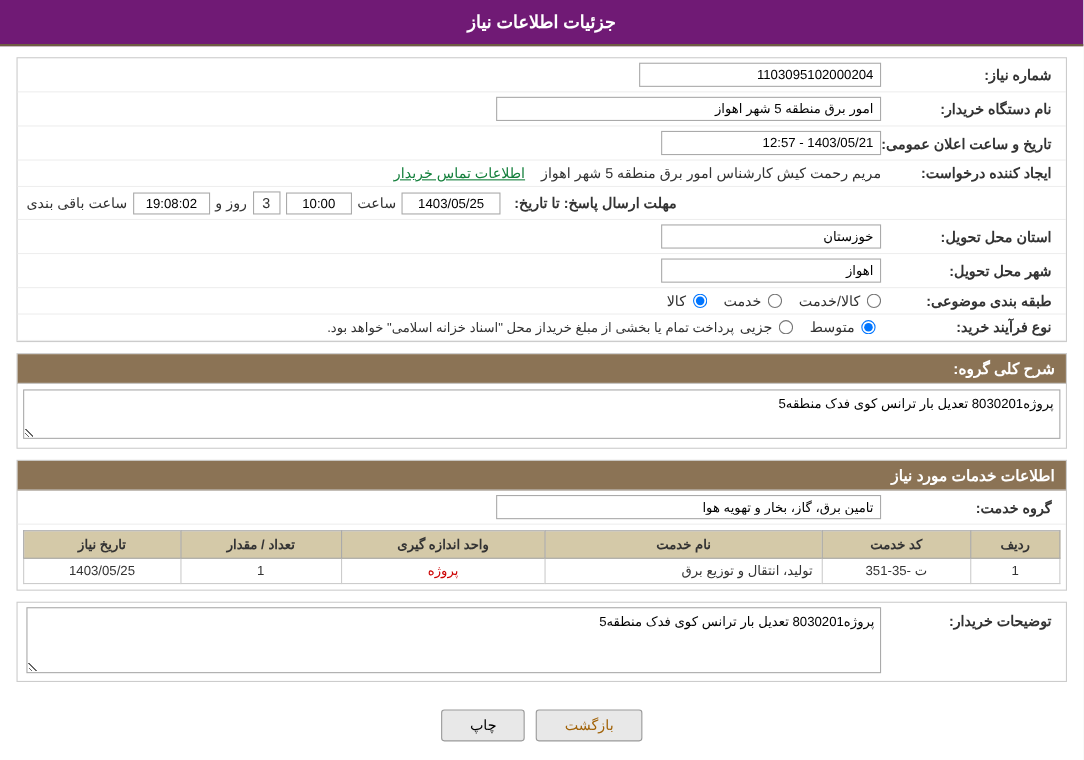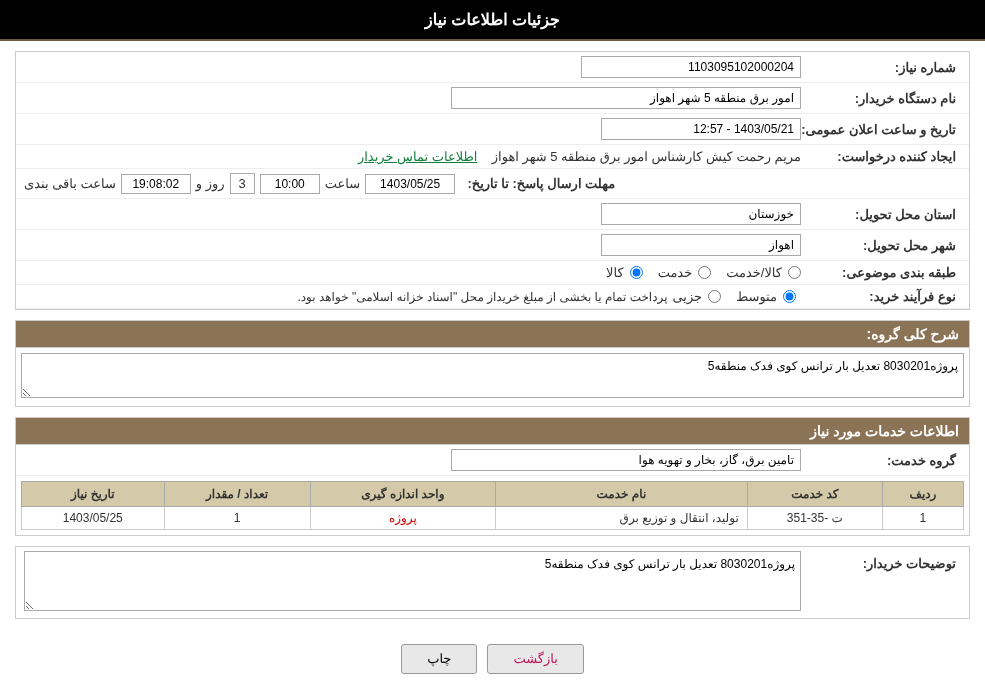--- a/index.html
+++ b/index.html
@@ -10,21 +10,21 @@
       direction: rtl;
       color: #333;
     }
     .page-wrapper {
       max-width: 985px;
       margin: 0 auto;
       background: #fff;
       min-height: 691px;
     }
     .header-bar {
-      background: #000000;
+      background: #701a75;
       color: #fff;
       text-align: center;
       padding: 10px 15px;
       font-size: 16px;
       font-weight: bold;
       border-bottom: 2px solid #6e5c42;
     }
     .content-area {
       padding: 10px 15px;
     }
@@ -169,32 +169,32 @@
       display: flex;
       justify-content: center;
       gap: 10px;
       padding: 15px;
     }
     .btn {
       padding: 6px 25px;
       border: 1px solid #aaa;
       background: #f5f5f5;
       cursor: pointer;
-      font-family: Liberation Serif, serif;
+      font-family: Liberation Sans, sans-serif;
       font-size: 13px;
       border-radius: 3px;
     }
     .btn-print {
       background: #e8e8e8;
       border: 1px solid #999;
     }
     .btn-back {
       background: #e8e8e8;
       border: 1px solid #999;
-      color: #be185d;
+      color: #a16207;
     }
   </style>
 </head>
 <body>
 
 <div class="page-wrapper">
 
   <div class="header-bar">
     <span>جزئیات اطلاعات نیاز</span>
   </div>

